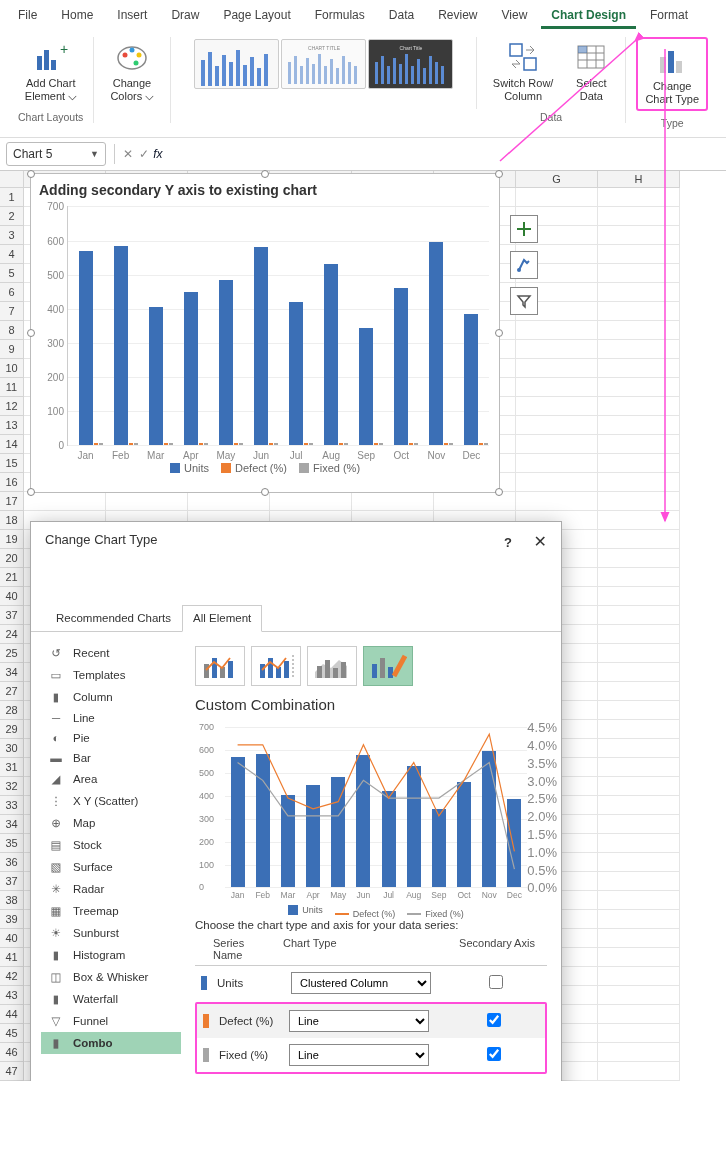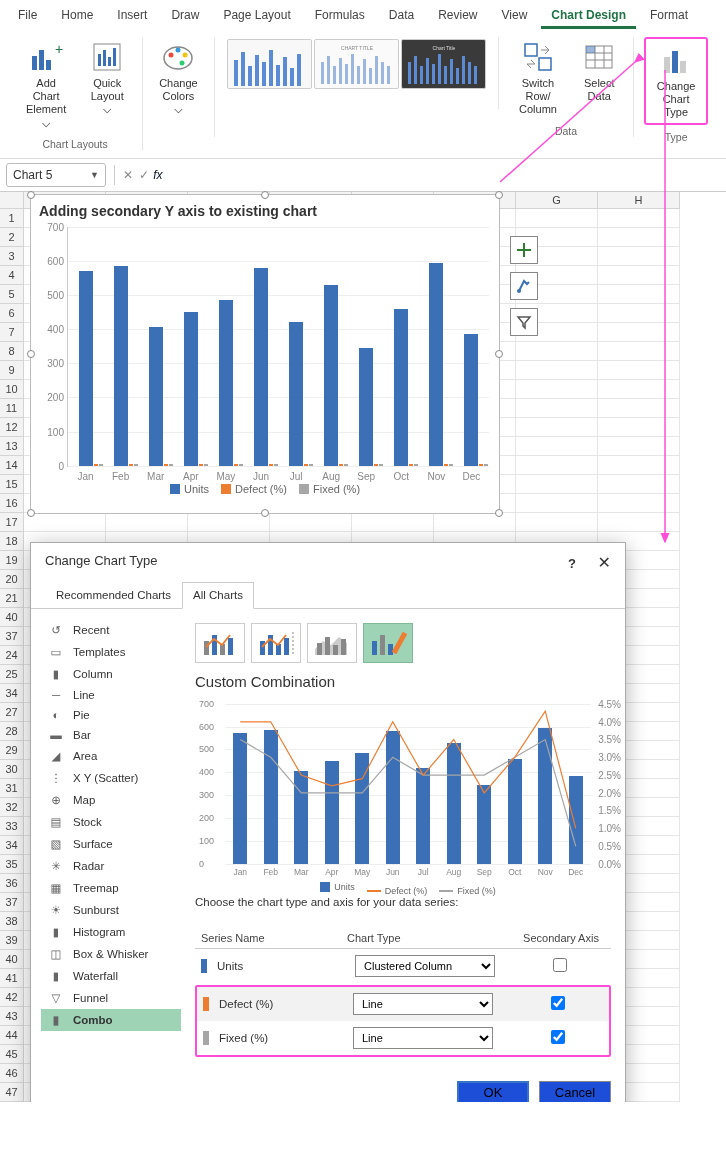--- a/index.html
+++ b/index.html
@@ -57,55 +57,55 @@
   .gridline { position: absolute; left: 0; right: 0; border-top: 1px solid #eee; }
   
   .chart-legend { text-align: center; font-size: 11px; padding: 6px; }
   .legend-item { display: inline-flex; align-items: center; gap: 4px; margin: 0 6px; color: #666; }
   .legend-swatch { width: 10px; height: 10px; }
   
   .chart-side-btns { position: absolute; left: 510px; top: 44px; display: flex; flex-direction: column; gap: 8px; }
   .chart-side-btn { width: 28px; height: 28px; border: 1px solid #888; background: #fff; display: flex; align-items: center; justify-content: center; cursor: pointer; }
   
   
-  .dialog-overlay { position: absolute; left: 30px; top: 350px; width: 596px; background: #fff; border: 1px solid #aaa; box-shadow: 0 4px 20px rgba(0,0,0,0.3); }
+  .dialog-overlay { position: absolute; left: 30px; top: 350px; width: 532px; background: #fff; border: 1px solid #aaa; box-shadow: 0 4px 20px rgba(0,0,0,0.3); }
   .dialog-titlebar { display: flex; justify-content: space-between; padding: 10px 14px; font-size: 13px; }
   .dialog-titlebar .close { font-size: 16px; cursor: pointer; }
   .dialog-help { margin-right: 18px; font-weight: 700; cursor: pointer; }
   
-  .dialog-tabs { display: flex; padding: 0 14px; border-bottom: 1px solid #ccc; }
+  .dialog-tabs { display: flex; padding: 0 14px; border-bottom: 1px solid #ccc; margin-top: 44px; }
   .dialog-tab { padding: 6px 10px; border: 1px solid transparent; font-size: 11.5px; cursor: pointer; }
   .dialog-tab.active { border: 1px solid #ccc; border-bottom: 1px solid #fff; margin-bottom: -1px; background: #fff; }
   
   .dialog-body { display: flex; padding: 10px; gap: 10px; }
   .type-list { width: 140px; display: flex; flex-direction: column; }
   .type-item { display: flex; align-items: center; gap: 8px; padding: 4px 6px; font-size: 11.5px; cursor: pointer; }
   .type-item .ticon { width: 18px; display: inline-flex; justify-content: center; color: #666; }
   .type-item.selected { background: #9fd3b6; font-weight: 600; }
   
   .right-pane { flex: 1; padding: 4px; }
   .subtype-row { display: flex; gap: 6px; margin-bottom: 10px; }
   .subtype { width: 50px; height: 40px; border: 1px solid #ccc; display: flex; align-items: center; justify-content: center; cursor: pointer; }
   .subtype.selected { background: #9fd3b6; border-color: #7fb998; }
   
   .pane-title { font-size: 15px; margin: 6px 0 8px; color: #333; }
   
   .combo-preview { position: relative; border: none; padding: 6px 20px 6px 30px; height: 190px; }
   .preview-plot { position: relative; width: 100%; height: 160px; }
   .pv-yl { position: absolute; left: -26px; font-size: 9px; color: #888; transform: translateY(-50%); }
-  .pv-yr { position: absolute; right: -30px; font-size: 10px; color: #888; transform: translateY(-50%); }
+  .pv-yr { position: absolute; right: -30px; font-size: 13px; color: #888; transform: translateY(-50%); }
   .pv-x { position: absolute; bottom: -13px; font-size: 8.5px; color: #888; transform: translateX(-50%); }
   .pv-bar { position: absolute; bottom: 0; width: 14px; background: #3b6fb6; transform: translateX(-50%); }
   .pv-grid { position: absolute; left: 0; right: 0; border-top: 1px solid #eee; }
   .pv-line { position: absolute; left: 0; top: 0; width: 100%; height: 100%; overflow: visible; }
   
-  .config-label { font-size: 11.5px; margin: 8px 0 20px; }
+  .config-label { font-size: 11.5px; margin: 8px 0 2px; }
   .config-header { display: flex; border-bottom: 1px solid #ccc; font-size: 11px; color: #444; }
   .config-header > div { padding: 4px 6px; }
-  .ch-name { flex: 1; } .ch-type { width: 170px; } .ch-axis { width: 100px; text-align: center; }
+  .ch-name { flex: 1; margin-left: 12px; } .ch-type { width: 170px; } .ch-axis { width: 100px; text-align: center; }
   .series-row { display: flex; align-items: center; padding: 6px; font-size: 11.5px; }
   .series-row.hl { background: #f2f2f2; }
   .sr-swatch { width: 6px; height: 14px; margin-right: 10px; }
   .sr-name { flex: 1; }
   .sr-type { width: 160px; }
   .sr-type select { width: 140px; height: 22px; border: 1px solid #888; font-size: 11px; padding: 1px 4px; background: #fff; }
   .sr-axis { width: 90px; text-align: center; }
   .sr-axis input { width: 14px; height: 14px; }
   .highlight-box { border: 2px solid #ff4dd9; border-radius: 2px; margin-top: 2px; }
   
@@ -139,32 +139,20 @@
       <div class="ribbon-btn">
         <span class="icon">
           <svg width="34" height="34">
               <rect x="3" y="16" width="5" height="14" fill="#3b6fb6"></rect>
               <rect x="10" y="10" width="5" height="20" fill="#3b6fb6"></rect>
               <rect x="17" y="20" width="5" height="10" fill="#3b6fb6"></rect>
               <text x="26" y="14" font-size="14" fill="#217346">+</text>
             </svg>
         </span>
         <span class="label">Add Chart<br>Element ⌵</span>
-      </div>
-      <div class="ribbon-btn">
-        <span class="icon">
-          <svg width="34" height="34">
-              <rect x="4" y="4" width="26" height="26" fill="none" stroke="#888"></rect>
-              <rect x="8" y="14" width="3" height="12" fill="#3b6fb6"></rect>
-              <rect x="13" y="10" width="3" height="16" fill="#3b6fb6"></rect>
-              <rect x="18" y="17" width="3" height="9" fill="#3b6fb6"></rect>
-              <rect x="23" y="8" width="3" height="18" fill="#3b6fb6"></rect>
-            </svg>
-        </span>
-        <span class="label">Quick<br>Layout ⌵</span>
       </div>
     </div>
     <div class="ribbon-group-label">Chart Layouts</div>
   </div>
 
   <div class="ribbon-group">
     <div class="ribbon-buttons">
       <div class="ribbon-btn">
         <span class="icon">
           <svg width="34" height="34">
@@ -844,21 +832,21 @@
   <div class="dialog-overlay">
     <div class="dialog-titlebar">
       <span>Change Chart Type</span>
       <span>
         <span class="dialog-help">?</span>
         <span class="close">✕</span>
       </span>
     </div>
     <div class="dialog-tabs" id="dialog-tabs">
         <div class="dialog-tab">Recommended Charts</div>
-        <div class="dialog-tab active">All Charts</div>
+        <div class="dialog-tab active">All Element</div>
       </div>
     <div class="dialog-body">
       <div class="type-list" id="type-list">
           <div class="type-item">
             <span class="ticon">↺</span>
             <span>Recent</span>
           </div>
           <div class="type-item">
             <span class="ticon">▭</span>
             <span>Templates</span>

